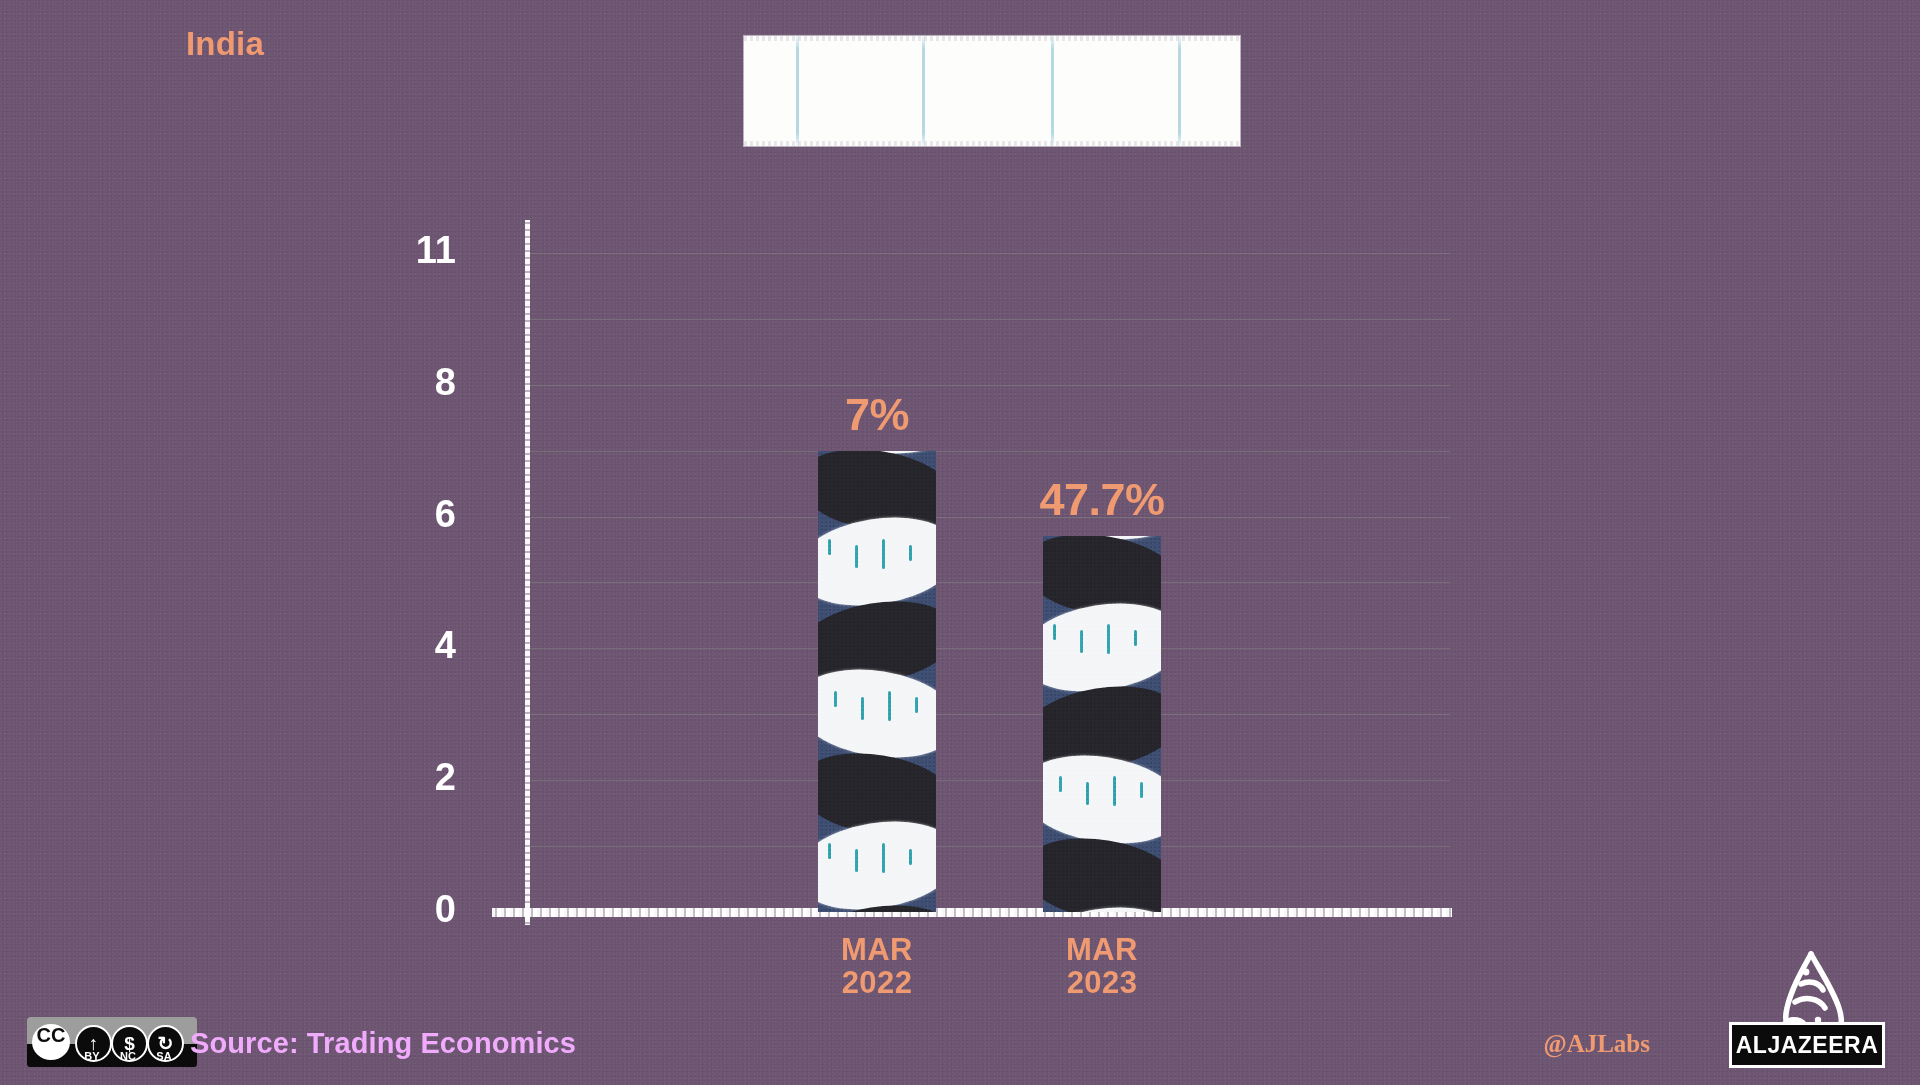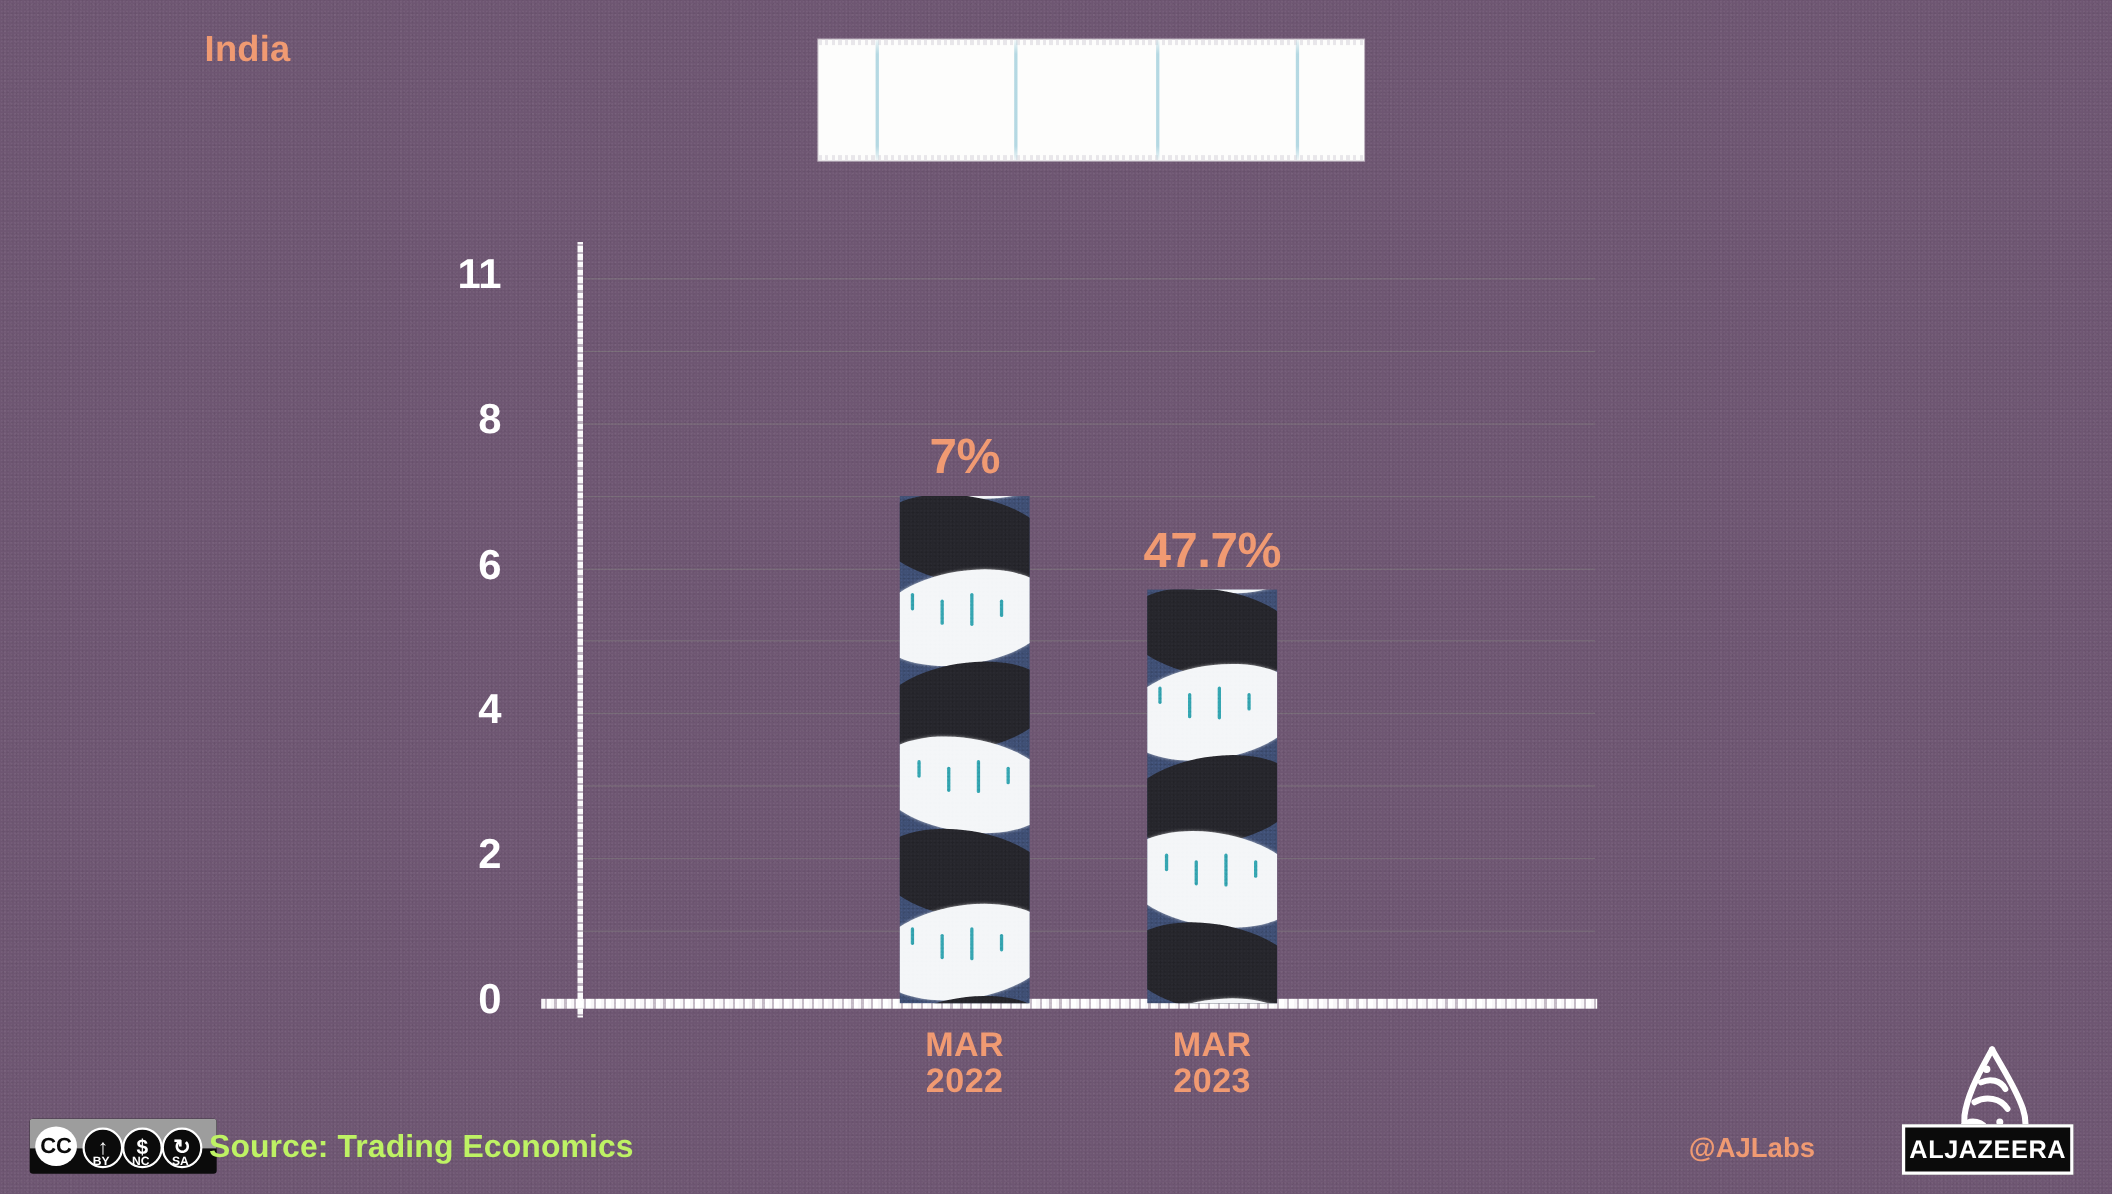--- a/index.html
+++ b/index.html
@@ -138,21 +138,21 @@
     position:absolute;left:0;top:0;width:100%;height:27px;background:#9d9d9d;
   }
   #cc-badge .circ{
     position:absolute;border-radius:50%;background:#0b0b0b;
     border:2.5px solid #ffffff;
     color:#ffffff;font-weight:bold;text-align:center;
   }
   #cc-badge .cc-main{
     left:5px;top:7px;width:38px;height:36px;border-radius:50%;
     background:#ffffff;border:0;
-    display:flex;align-items:center;justify-content:center;
+    display:flex;align-items:flex-start;justify-content:center;
   }
   #cc-badge .cc-main span{color:#0b0b0b;font-size:20px;font-weight:bold;}
   #cc-badge .ic{
     position:absolute;top:8px;width:33px;height:33px;border-radius:50%;
     background:#0b0b0b;border:2.5px solid #ffffff;
     display:flex;align-items:center;justify-content:center;
     color:#ffffff;font-size:19px;font-weight:bold;line-height:1;
   }
   #cc-badge .ic.i1{left:48px;}
   #cc-badge .ic.i2{left:84px;}
@@ -160,26 +160,26 @@
   #cc-badge .lbl{
     position:absolute;top:33px;color:#ffffff;font-size:11px;font-weight:bold;
     text-align:center;width:40px;
   }
   #cc-badge .lbl.l1{left:45px;}
   #cc-badge .lbl.l2{left:81px;}
   #cc-badge .lbl.l3{left:117px;}
 
   #source{
     position:absolute;left:190px;top:1027px;
-    color:#bef264;font-size:29px;font-weight:bold;letter-spacing:.1px;
+    color:#f0abfc;font-size:29px;font-weight:bold;letter-spacing:.1px;
   }
   #handle{
     position:absolute;right:270px;top:1030px;
     color:#f09a72;font-size:25px;
-    font-family:Liberation Sans, sans-serif;font-weight:bold;
+    font-family:Liberation Serif, serif;font-weight:bold;
   }
   #aj-logo{position:absolute;right:35px;top:950px;width:150px;height:120px;}
   #aj-wordmark{
     position:absolute;right:35px;top:1022px;width:150px;height:40px;
     background:#0b0b0b;border:3px solid #ffffff;
     display:flex;align-items:center;justify-content:center;
   }
   #aj-wordmark span{
     color:#ffffff;font-size:23px;font-weight:bold;letter-spacing:.5px;
     font-family:Liberation Sans, sans-serif;

